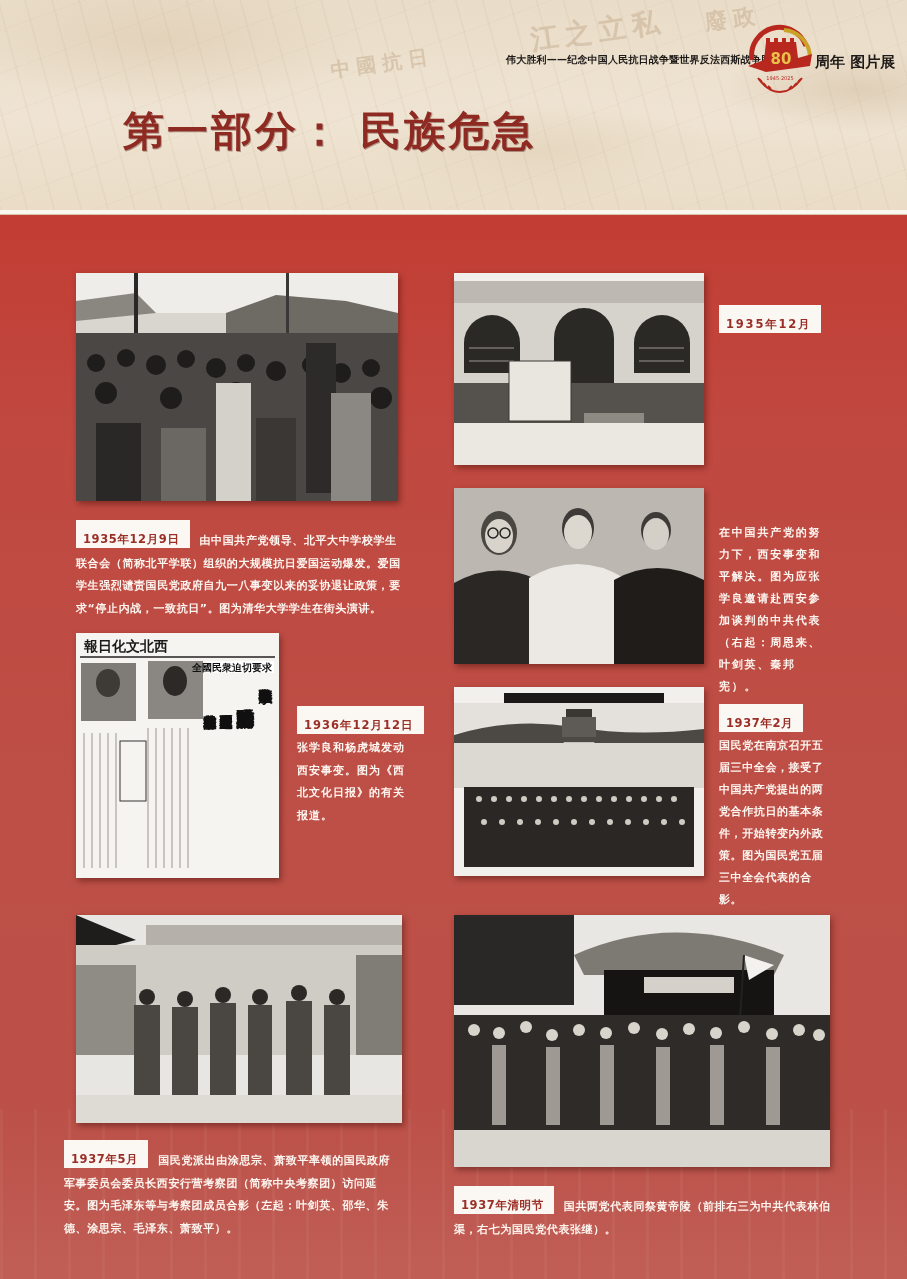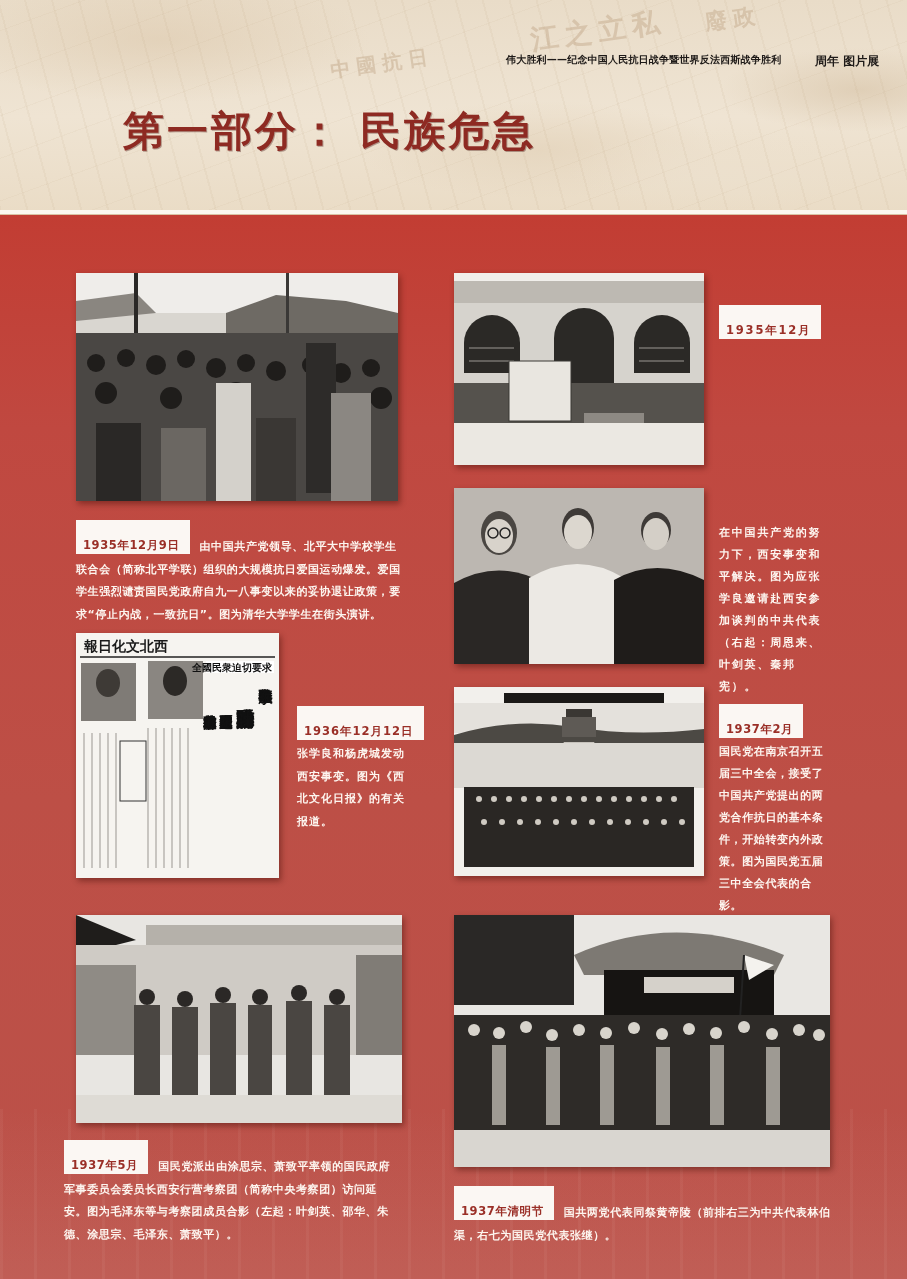--- a/index.html
+++ b/index.html
@@ -32,21 +32,21 @@
   .header-rule {
     position: absolute; left: 0; top: 210px; width: 907px; height: 4px;
     background: #fbf7ef; border-bottom: 1px solid #d8c3a4;
   }
   .exhibition-title {
     position: absolute; left: 506px; top: 53px;
     font-size: 10px; font-weight: bold; color: #1e1a18; white-space: nowrap; letter-spacing: 0.2px;
   }
   .exhibition-suffix {
     position: absolute; left: 815px; top: 53px;
-    font-size: 12px; font-weight: bold; color: #1e1a18; white-space: nowrap;
+    font-size: 15px; font-weight: bold; color: #1e1a18; white-space: nowrap;
   }
   .logo { position: absolute; left: 744px; top: 22px; width: 72px; height: 76px; }
   .section-title {
     position: absolute; left: 123px; top: 104px;
     font-family: "DejaVu Serif", serif; font-weight: bold; font-size: 41px;
     color: #8e2a22; letter-spacing: 3px; white-space: nowrap;
     text-shadow: 1px 1px 0 rgba(60,10,5,0.35);
   }
   
   .main {
@@ -63,21 +63,21 @@
   
   .photo {
     position: absolute; background: #f4f2ee;
     box-shadow: 2px 3px 6px rgba(60,10,5,0.45);
     overflow: hidden;
   }
   .photo svg { display: block; width: 100%; height: 100%; }
   
   .date-tag {
     display: inline-block; background: #fbf7f3; color: #9a2f27;
-    font-size: 11.5px; font-weight: bold; padding: 18px 10px 1px 7px; line-height: 15px;
+    font-size: 11.5px; font-weight: bold; padding: 12px 10px 1px 7px; line-height: 15px;
     margin-right: 10px; vertical-align: 1px;
   }
   .caption {
     position: absolute; color: #fdf5ef; font-size: 11px; font-weight: bold;
     line-height: 22.5px; letter-spacing: 0.6px;
   }
   .caption .body { }
   .caption.narrow { width: 104px; letter-spacing: 1.8px; line-height: 22px; }
   .caption.narrow .date-tag { display: block; width: max-content; margin: 0 0 3px 0; }
 </style>
@@ -85,20 +85,35 @@
 <body>
 
 <div class="header">
   <div class="texture"></div>
   <span class="ghost" style="left:530px;top:12px;font-size:28px;">江之立私</span>
   <span class="ghost" style="left:330px;top:50px;font-size:20px;">中國抗日</span>
   <span class="ghost" style="left:705px;top:4px;font-size:22px;">廢政</span>
 
   <div class="exhibition-title">伟大胜利——纪念中国人民抗日战争暨世界反法西斯战争胜利</div>
 
+  <div class="logo">
+    <svg viewBox="0 0 72 76" width="72" height="76">
+      <path d="M8 38 A28 28 0 0 1 62 24" fill="none" stroke="#b8281e" stroke-width="5"></path>
+      <path d="M40 8 A28 28 0 0 1 66 34" fill="none" stroke="#c9a227" stroke-width="4"></path>
+      <path d="M4 44 L20 38 L22 20 L52 20 L54 36 L68 32 L66 44 L52 46 L22 50 Z" fill="#b8281e"></path>
+      <rect x="22" y="16" width="4" height="5" fill="#b8281e"></rect>
+      <rect x="30" y="16" width="4" height="5" fill="#b8281e"></rect>
+      <rect x="38" y="16" width="4" height="5" fill="#b8281e"></rect>
+      <rect x="46" y="16" width="4" height="5" fill="#b8281e"></rect>
+      <text x="37" y="42" text-anchor="middle" font-family="DejaVu Sans, sans-serif" font-weight="bold" font-size="15" fill="#e8c04a">80</text>
+      <text x="36" y="58" text-anchor="middle" font-family="DejaVu Sans, sans-serif" font-size="5" fill="#b8281e">1945-2025</text>
+      <path d="M14 56 Q24 70 36 70 Q48 70 58 56" fill="none" stroke="#b8281e" stroke-width="2"></path>
+      <path d="M18 60 l-3 -3 M22 64 l-3 -3 M27 67 l-3 -3 M54 60 l3 -3 M50 64 l3 -3 M45 67 l3 -3" stroke="#b8281e" stroke-width="2"></path>
+    </svg>
+  </div>
   <div class="exhibition-suffix">周年 图片展</div>
 
   <div class="section-title">第一部分：  民族危急</div>
 </div>
 <div class="header-rule"></div>
 
 <div class="main">
   <div class="watermark"></div>
 </div>
 

